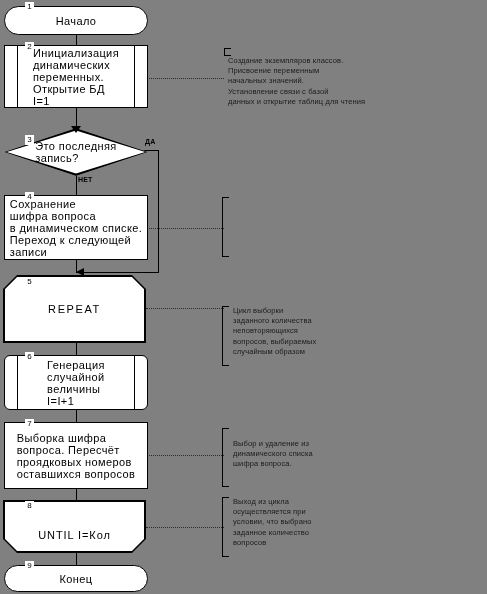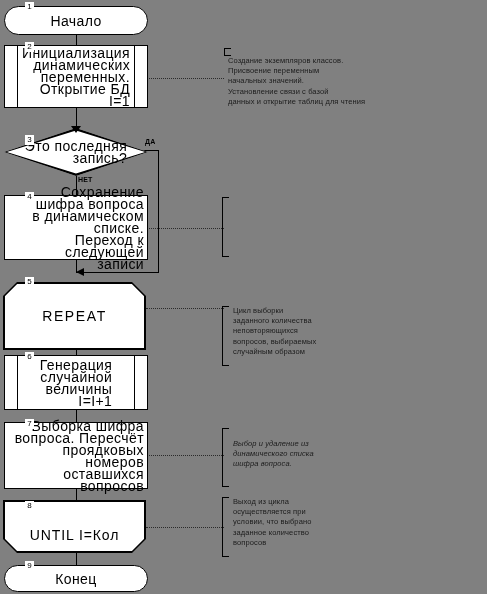--- a/index.html
+++ b/index.html
@@ -16,23 +16,23 @@
     overflow: hidden;
   }
 
   
   .node {
     position: absolute;
     box-sizing: border-box;
     display: flex;
     align-items: center;
     justify-content: center;
-    text-align: right;
+    text-align: left;
     color: #000;
-    font-size: 14px;
+    font-size: 11px;
     line-height: 12px;
     letter-spacing: .4px;
   }
   .node .label {
     position: relative;
     z-index: 2;
     padding: 0 14px;
     white-space: pre-line;
   }
 
@@ -92,21 +92,20 @@
       calc(100% - 2.8px) 50%,
       50% 2.6px,
       50% 0%);
     z-index: 1;
   }
 
   
   .shape-loop-start {
     background: transparent;
     border: none;
-    margin-top: 7px;
   }
   .shape-loop-start .loop-bg {
     position: absolute;
     inset: 0;
     background: #000;
     clip-path: polygon(14px 0, calc(100% - 14px) 0, 100% 14px, 100% 100%, 0 100%, 0 14px);
     z-index: 0;
   }
   .shape-loop-start .loop-fill {
     position: absolute;
@@ -281,21 +280,21 @@
   </div>
   <div class="step-num" style="left:25px; top:192px;">4</div>
 
   <div class="node shape-loop-start" style="left:3px; top:275px; width:143px; height:68px;">
     <div class="loop-bg"></div>
     <div class="loop-fill"></div>
     <span class="label" style="letter-spacing:1.6px;">REPEAT</span>
   </div>
   <div class="step-num" style="left:25px; top:277px;">5</div>
 
-  <div class="node shape-predefined" style="left:4px; top:355px; width:144px; height:55px;">
+  <div class="node shape-predefined" style="left:4px; top:355px; width:144px; height:55px;border-radius:6px;">
     <span class="label">Генерация
 случайной
 величины
 I=I+1</span>
   </div>
   <div class="step-num" style="left:25px; top:352px;">6</div>
 
   <div class="node shape-process" style="left:4px; top:422px; width:144px; height:67px;">
     <span class="label" style="padding:0 3px;">Выборка шифра
 вопроса. Пересчёт
@@ -331,21 +330,21 @@
 
   <div class="annotation" style="left:222px; top:278px; width:262px; height:60px;margin-top:28px;">
     <div class="bracket"></div>
     <div class="atext">Цикл выборки
  заданного количества
 неповторяющихся
 вопросов, выбираемых
 случайным образом</div>
   </div>
 
-  <div class="annotation" style="left:222px; top:428px; width:262px; height:59px;font-style:italic;">
+  <div class="annotation" style="left:222px; top:428px; width:262px; height:59px;">
     <div class="bracket"></div>
     <div class="atext" style="padding-top:11px;">Выбор и удаление из
 динамического списка
 шифра вопроса.</div>
   </div>
 
   <div class="annotation" style="left:222px; top:497px; width:262px; height:60px;">
     <div class="bracket"></div>
     <div class="atext">Выход из цикла
 осуществляется при

